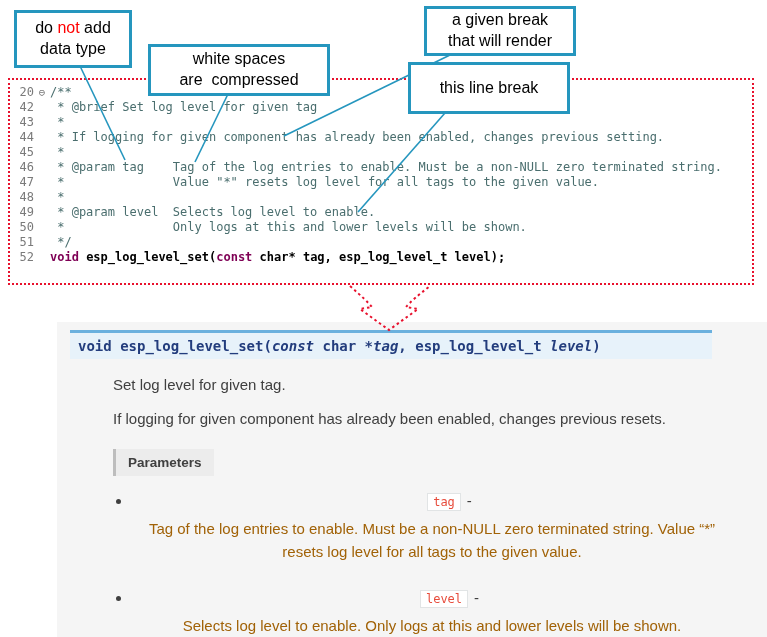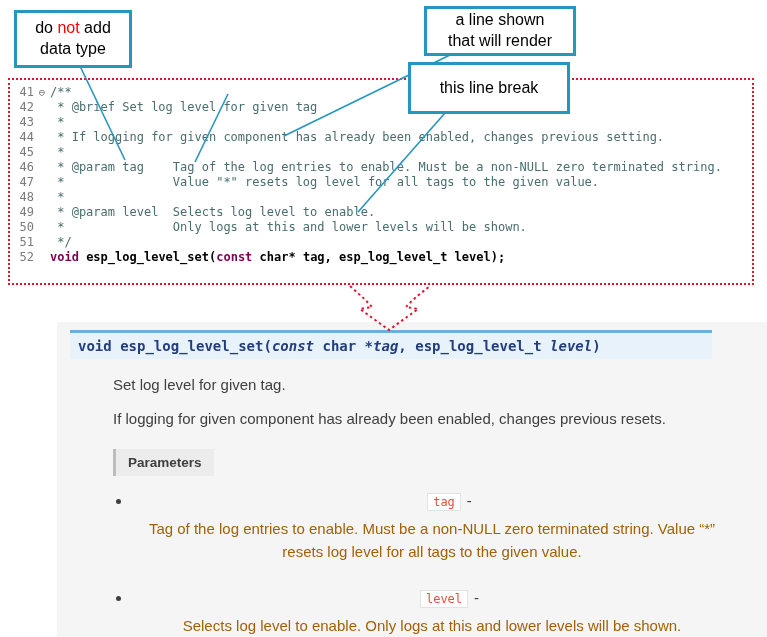--- a/index.html
+++ b/index.html
@@ -57,32 +57,36 @@
     <line x1="450" y1="55" x2="284" y2="136" stroke="#2596be" stroke-width="1.6"></line>
     <line x1="445" y1="113" x2="358" y2="212" stroke="#2596be" stroke-width="1.6"></line>
     <path d="M350,286 Q366,300 372,307 L360,309 L389,330 L418,309 L406,307 Q412,300 430,286" fill="none" stroke="#e8112d" stroke-width="2" stroke-dasharray="2.5 3"></path>
   </svg>
 
   <div class="callout" style="left:14px; top:10px; width:112px; height:52px;">
     <span class="cline"><span>do </span><span class="red">not</span><span> add</span></span>
     <span class="cline">data type</span>
   </div>
 
+  <div class="callout" style="left:148px; top:44px; width:176px; height:46px;">
+    <span class="cline">white spaces</span>
+    <span class="cline">are  compressed</span>
+  </div>
 
   <div class="callout" style="left:424px; top:6px; width:146px; height:44px;">
-    <span class="cline">a line shown</span>
+    <span class="cline">a given break</span>
     <span class="cline">that will render</span>
   </div>
 
   <div class="callout" style="left:408px; top:62px; width:156px; height:46px;">
     <span class="cline">this line break</span>
   </div>
 
   <div class="code-block">
-    <div class="code-line"><span class="ln">41</span><span class="fold">⊖</span><span class="ct">/**</span></div>
+    <div class="code-line"><span class="ln">20</span><span class="fold">⊖</span><span class="ct">/**</span></div>
     <div class="code-line"><span class="ln">42</span><span class="fold"></span><span class="ct"> * @brief Set log level for given tag</span></div>
     <div class="code-line"><span class="ln">43</span><span class="fold"></span><span class="ct"> *</span></div>
     <div class="code-line"><span class="ln">44</span><span class="fold"></span><span class="ct"> * If logging for given component has already been enabled, changes previous setting.</span></div>
     <div class="code-line"><span class="ln">45</span><span class="fold"></span><span class="ct"> *</span></div>
     <div class="code-line"><span class="ln">46</span><span class="fold"></span><span class="ct"> * @param tag    Tag of the log entries to enable. Must be a non-NULL zero terminated string.</span></div>
     <div class="code-line"><span class="ln">47</span><span class="fold"></span><span class="ct"> *               Value "*" resets log level for all tags to the given value.</span></div>
     <div class="code-line"><span class="ln">48</span><span class="fold"></span><span class="ct"> *</span></div>
     <div class="code-line"><span class="ln">49</span><span class="fold"></span><span class="ct"> * @param level  Selects log level to enable.</span></div>
     <div class="code-line"><span class="ln">50</span><span class="fold"></span><span class="ct"> *               Only logs at this and lower levels will be shown.</span></div>
     <div class="code-line"><span class="ln">51</span><span class="fold"></span><span class="ct"> */</span></div>

